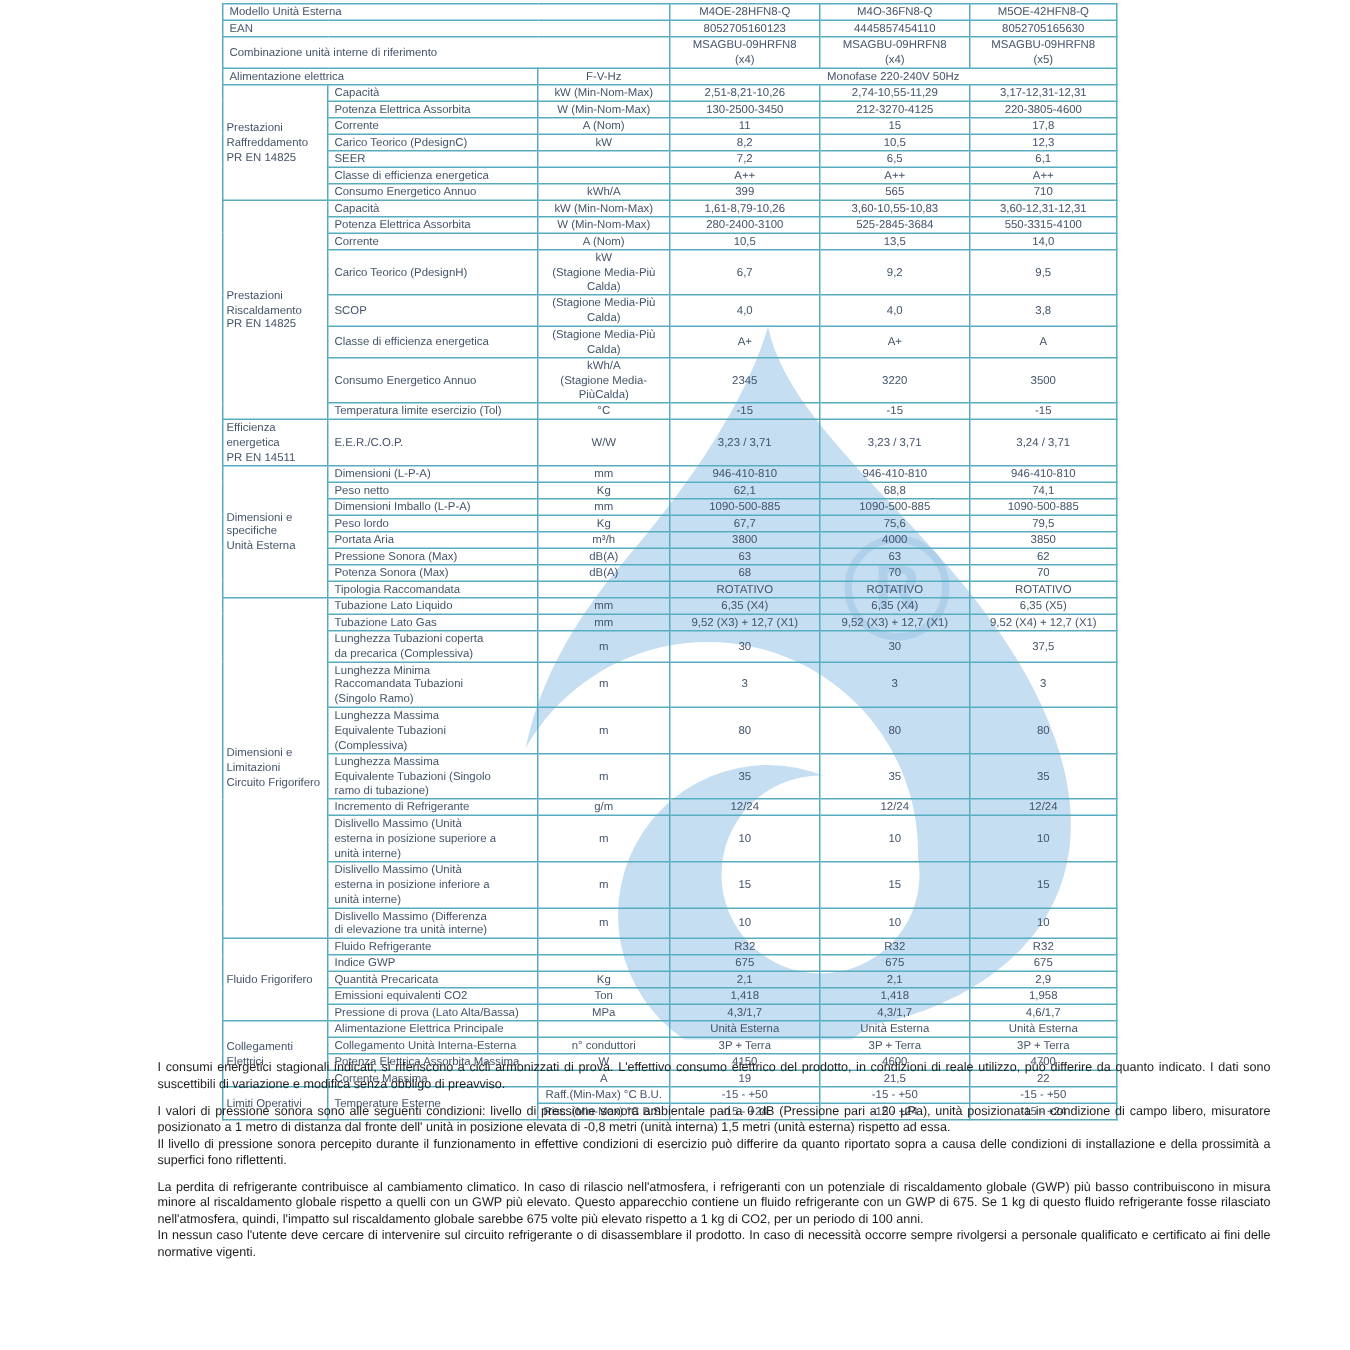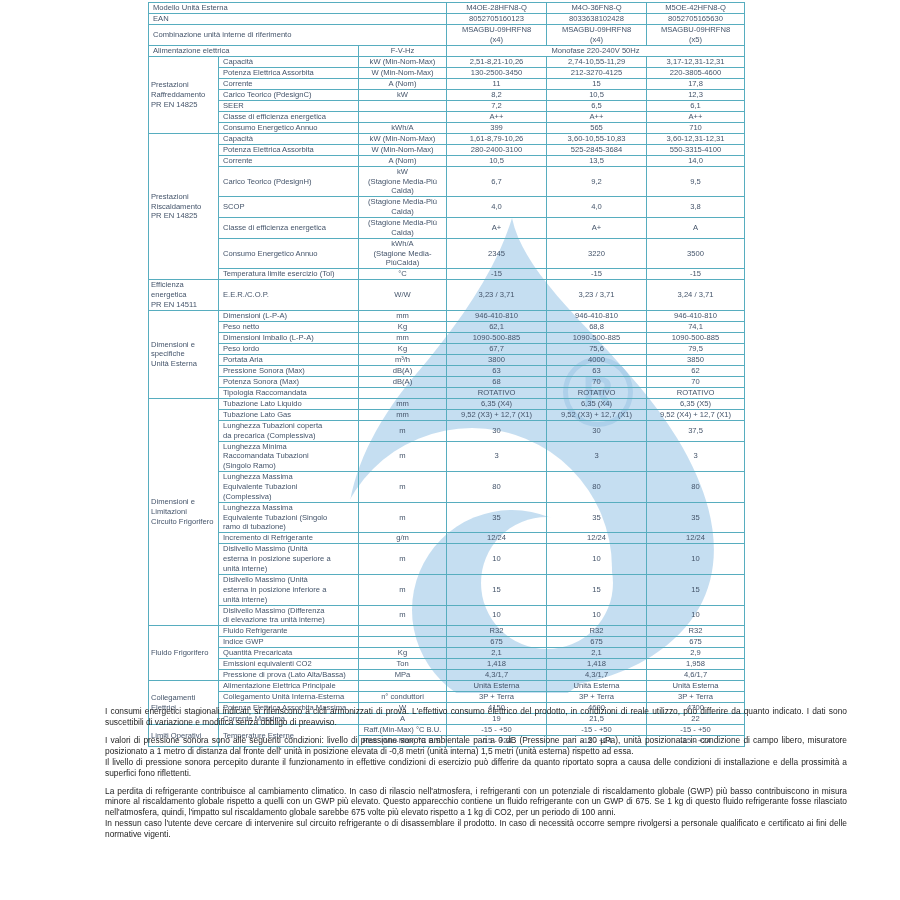--- a/index.html
+++ b/index.html
@@ -65,21 +65,21 @@
   <tbody id="spec-body">
       <tr>
         <td class="l" colspan="3">Modello Unità Esterna</td>
         <td>M4OE-28HFN8-Q</td>
         <td>M4O-36FN8-Q</td>
         <td>M5OE-42HFN8-Q</td>
       </tr>
       <tr>
         <td class="l" colspan="3">EAN</td>
         <td>8052705160123</td>
-        <td>8033638102428</td>
+        <td>4445857454110</td>
         <td>8052705165630</td>
       </tr>
       <tr>
         <td class="l" colspan="3">Combinazione unità interne di riferimento</td>
         <td>MSAGBU-09HRFN8
 (x4)</td>
         <td>MSAGBU-09HRFN8
 (x4)</td>
         <td>MSAGBU-09HRFN8
 (x5)</td>

